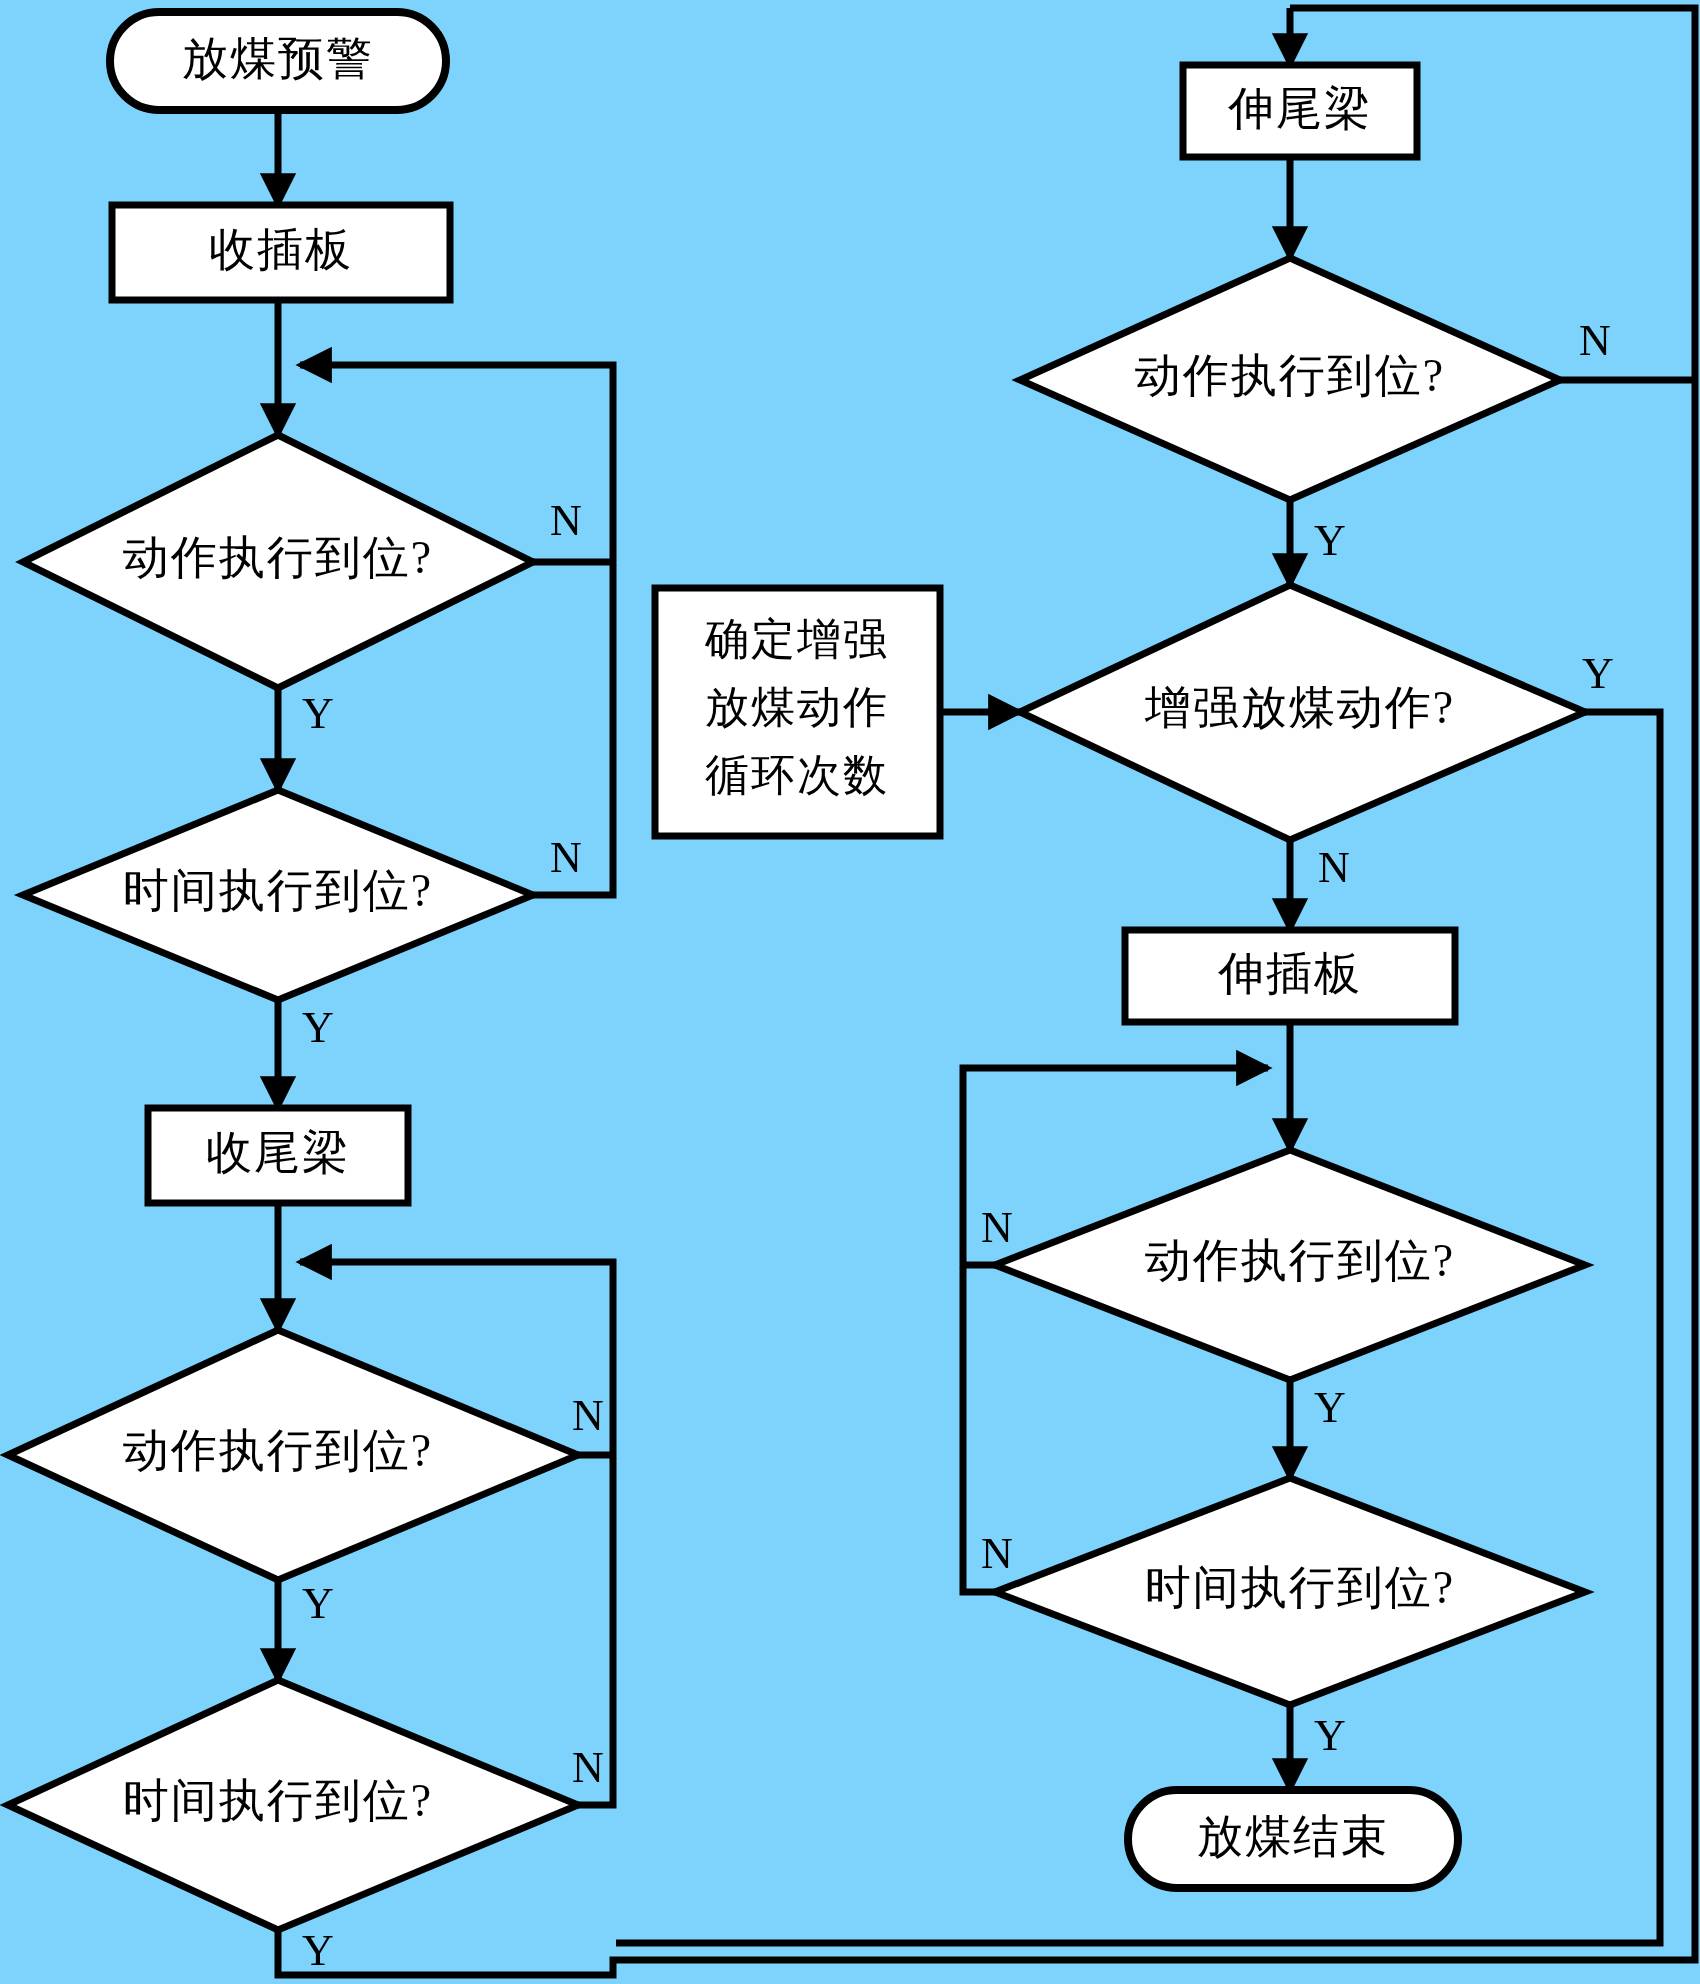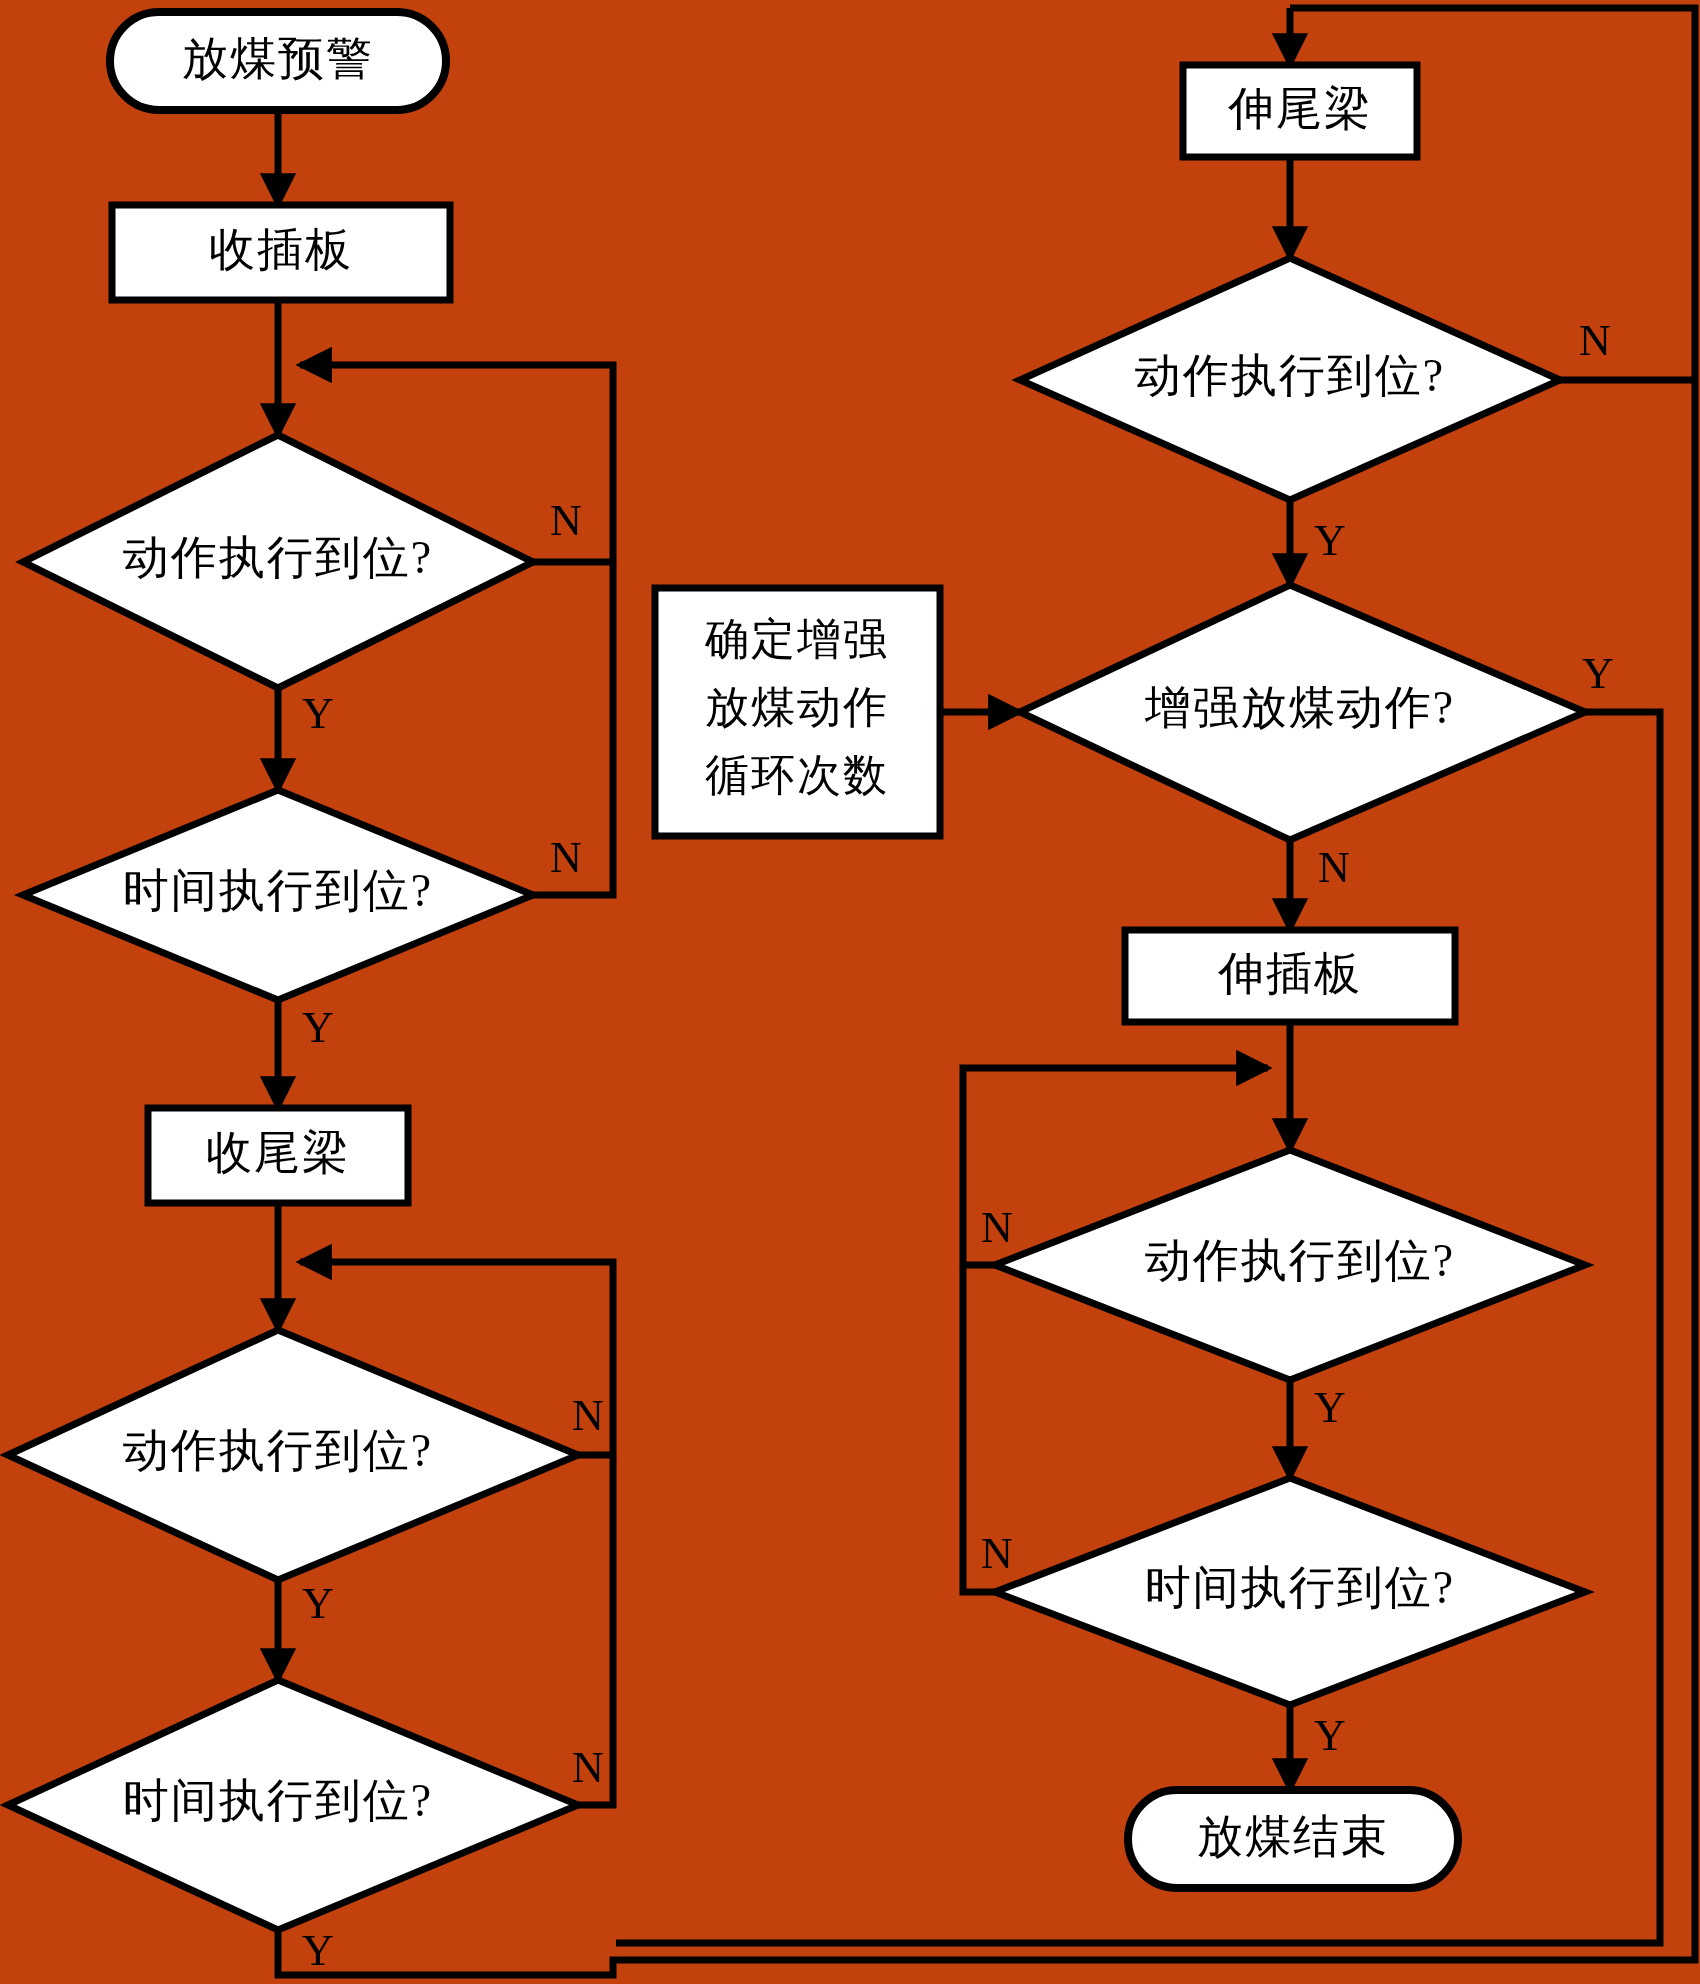--- a/index.html
+++ b/index.html
@@ -7,21 +7,21 @@
     padding: 0;
     background: #ffffff;
   }
   body {
     font-family: "Liberation Serif", "DejaVu Serif", serif;
   }
   #flowchart-root {
     position: relative;
     width: 1700px;
     height: 1984px;
-    background: #c2410c;
+    background: #7dd3fc;
     overflow: hidden;
   }
   svg#flow-svg {
     display: block;
     width: 1700px;
     height: 1984px;
   }
   .node-shape {
     fill: #ffffff;
     stroke: #000000;

